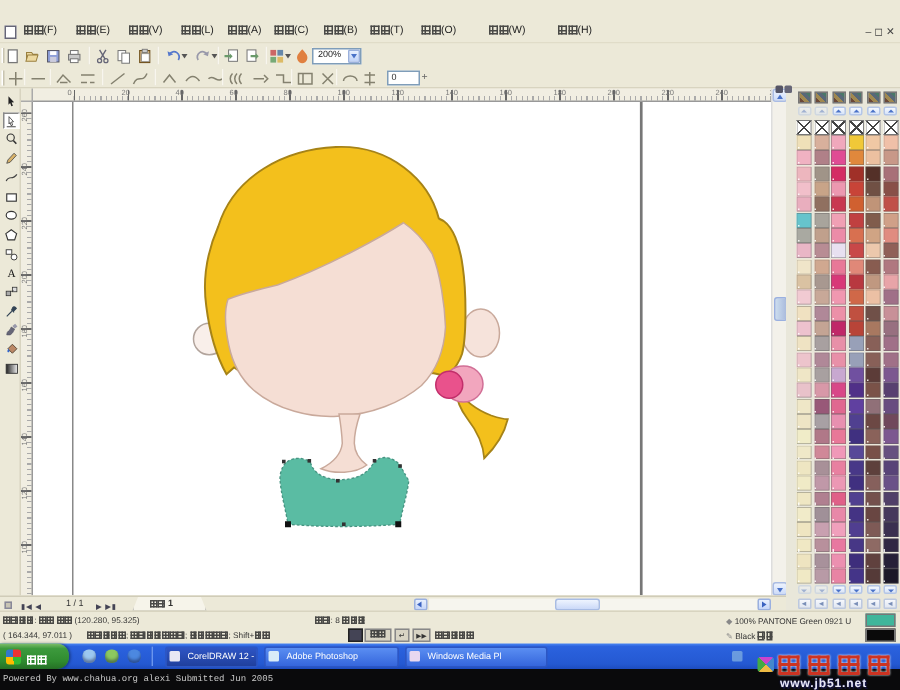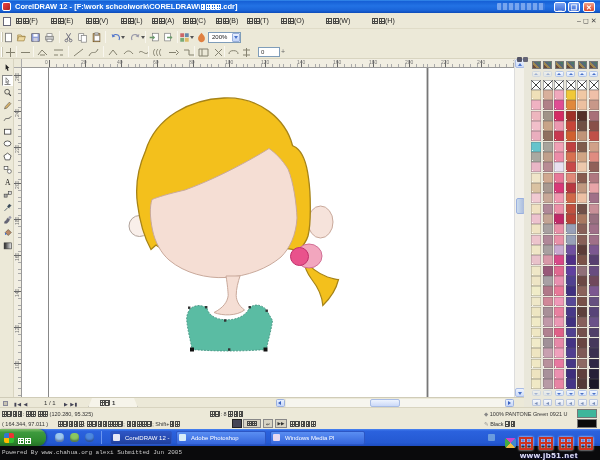--- a/index.html
+++ b/index.html
@@ -59,28 +59,20 @@
 #status1{left:0;top:407px;width:600px;height:11px;background:#ECE9D8;border-top:1px solid #D8D4C0;font-size:5.5px;color:#333}
 #status2{left:0;top:418px;width:600px;height:11px;background:#ECE9D8;font-size:5.5px;color:#333}
 #taskbar{left:0;top:429px;width:600px;height:17px;background:linear-gradient(180deg,#4B86F2 0%,#2B62DE 12%,#2459D2 80%,#1D4CC0 100%)}
 #startbtn{position:absolute;left:0;top:0;width:46px;height:17px;background:linear-gradient(180deg,#7FBE6A 0%,#3D9A3D 20%,#2F8B2F 70%,#256F25 100%);border-radius:0 8px 8px 0;box-shadow:1px 0 2px rgba(0,0,0,.4)}
 .taskbtn{position:absolute;top:1.5px;height:14px;background:linear-gradient(180deg,#5A8EF2,#3566DC);border-radius:2px;border:1px solid #2C56C4;color:#fff;font-size:6px;line-height:13px;white-space:nowrap;overflow:hidden;padding-left:14px}
 #blackbar{left:0;top:446px;width:600px;height:14px;background:#0A0A0C;color:#C8C8C8;font-family:"Liberation Mono",monospace;font-size:6px;line-height:13px}
 
 #figsvg{position:absolute;left:0;top:0}
 </style></head><body>
 <div id="app">
-    <div id="title" class="abs">
-      <span class="abs" style="left:2px;top:2px;width:9px;height:9px;background:linear-gradient(135deg,#E44,#A22);border-radius:2px;border:1px solid #fff"></span>
-      <span class="abs" style="left:15px;top:0">CorelDRAW 12 - [F:\work schoolwork\CORELDRAW\<i class="hzw hz5"></i><i class="hzw hz5"></i><i class="hzw hz5"></i><i class="hzw hz5"></i>.cdr]</span>
-      <span class="abs" style="left:497px;top:3px;width:48px;height:7px;background:repeating-linear-gradient(90deg,rgba(190,210,250,.55) 0 4px,rgba(120,150,220,.25) 4px 6px);border-radius:1px"></span>
-      <span class="winbtn" style="left:554px;background:linear-gradient(180deg,#7FA8F4,#3E6ED8)">_</span>
-      <span class="winbtn" style="left:568px;background:linear-gradient(180deg,#7FA8F4,#3E6ED8)">❐</span>
-      <span class="winbtn" style="left:583px;background:linear-gradient(180deg,#F2A088,#D8472C)">✕</span>
-    </div>
     <div id="menubar" class="abs">
       <span class="abs" style="left:3px;top:3.5px;width:8px;height:9px;background:#fff;border:1px solid #667"></span>
       <span class="mi" style="left:15px"><i class="hz"></i><i class="hz"></i>(F)</span>
       <span class="mi" style="left:50px"><i class="hz"></i><i class="hz"></i>(E)</span>
       <span class="mi" style="left:85px"><i class="hz"></i><i class="hz"></i>(V)</span>
       <span class="mi" style="left:120px"><i class="hz"></i><i class="hz"></i>(L)</span>
       <span class="mi" style="left:151px"><i class="hz"></i><i class="hz"></i>(A)</span>
       <span class="mi" style="left:182px"><i class="hz"></i><i class="hz"></i>(C)</span>
       <span class="mi" style="left:215px"><i class="hz"></i><i class="hz"></i>(B)</span>
       <span class="mi" style="left:246px"><i class="hz"></i><i class="hz"></i>(T)</span>

